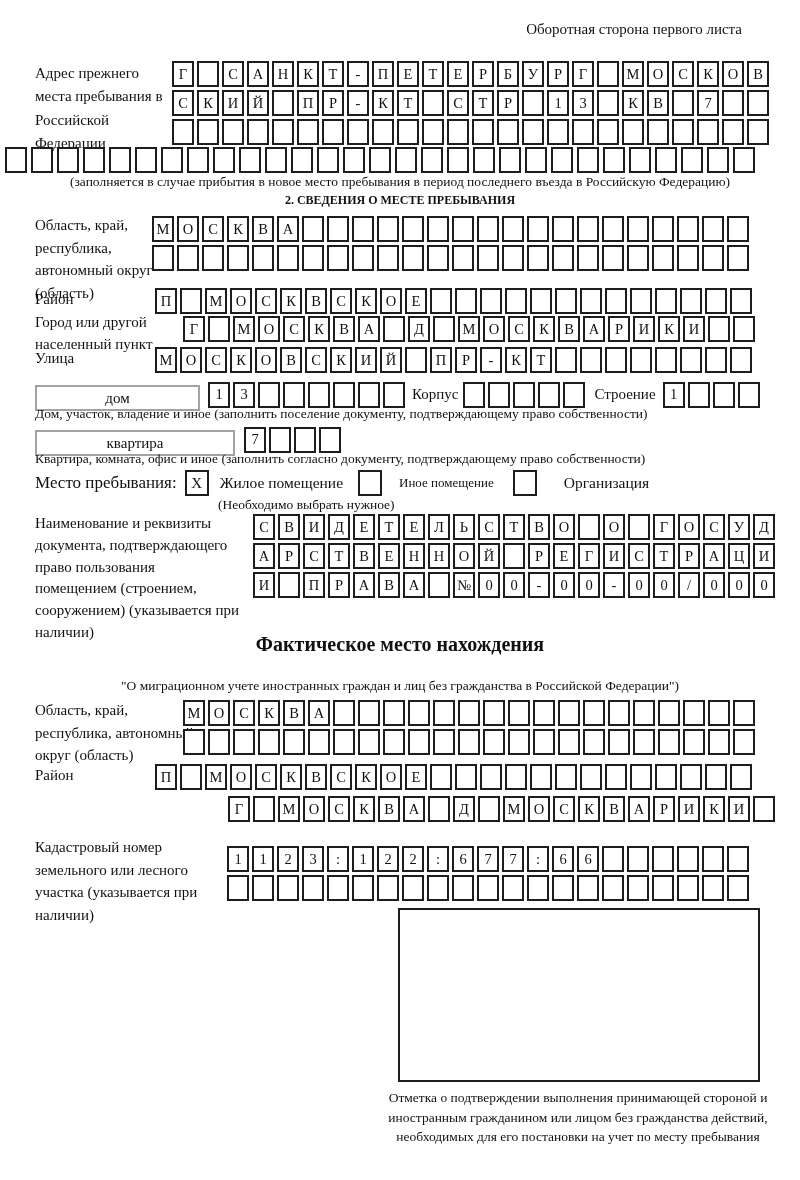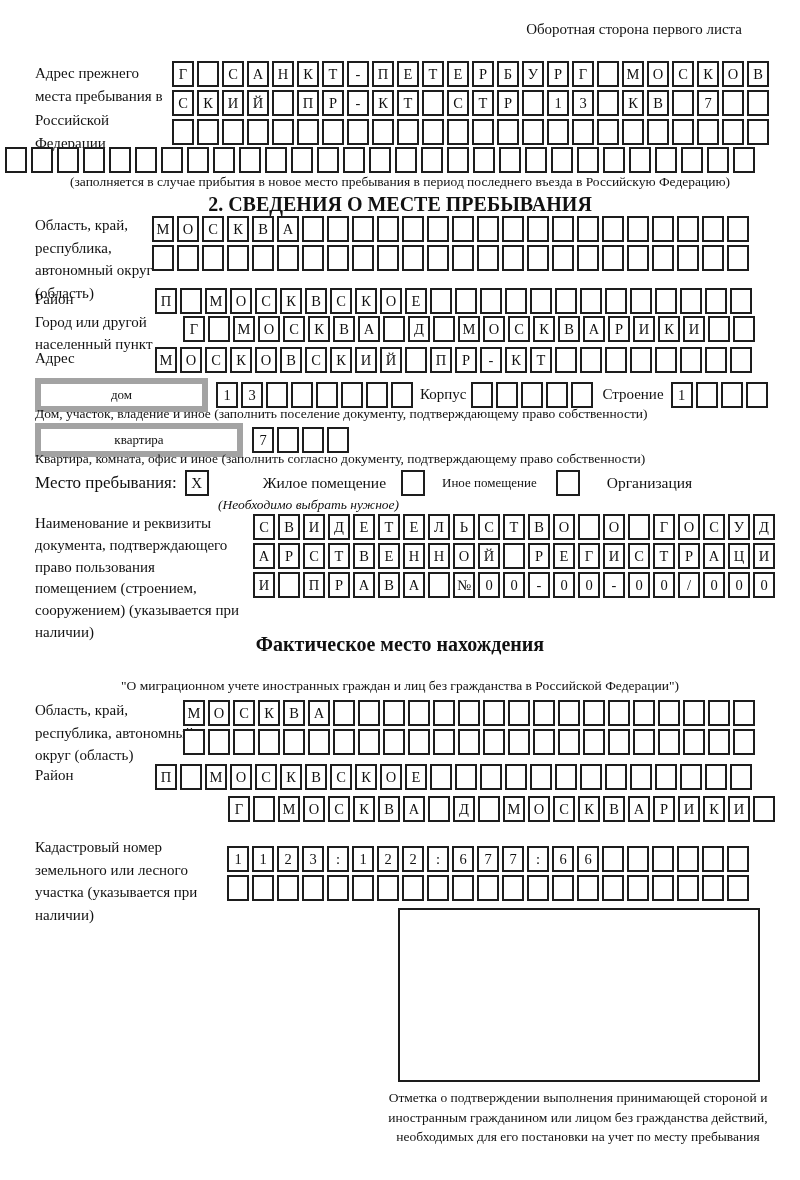--- a/index.html
+++ b/index.html
@@ -19,23 +19,23 @@
   .bold{font-weight:bold;}
   .cells{position:absolute;display:flex;gap:3px;}
   .cells.g4{gap:4px;}
   .cell{
     flex:none;width:18px;height:22px;
     border:2px solid #1d1d1d;
     display:flex;align-items:center;justify-content:center;
     font-size:14.5px;background:#fff;
   }
   .wbox{
-    border:6px solid #a3a3a3;height:22px;
+    border:2px solid #a3a3a3;height:22px;
     display:flex;align-items:center;justify-content:center;
-    font-size:13px;background:#fff;flex:none;
+    font-size:15px;background:#fff;flex:none;margin-top:7px;
   }
   .inline-row{position:absolute;display:flex;align-items:center;}
   .ckbox{
     flex:none;width:20px;height:22px;border:2px solid #1d1d1d;
     display:flex;align-items:center;justify-content:center;font-size:15px;background:#fff;
   }
   .stamp-box{
     position:absolute;border:2px solid #1d1d1d;background:#fff;
   }
 </style>
@@ -151,21 +151,21 @@
       <span class="cell"></span>
       <span class="cell"></span>
       <span class="cell"></span>
       <span class="cell"></span>
       <span class="cell"></span>
       <span class="cell"></span>
       <span class="cell"></span>
     </div>
   <div class="abs note ctr" style="top:173px;">(заполняется в случае прибытия в новое место пребывания в период последнего въезда в Российскую Федерацию)</div>
 
-  <div class="abs ctr bold" style="top:193px;font-size:20px;">2. СВЕДЕНИЯ О МЕСТЕ ПРЕБЫВАНИЯ</div>
+  <div class="abs ctr bold" style="top:193px;font-size:12px;">2. СВЕДЕНИЯ О МЕСТЕ ПРЕБЫВАНИЯ</div>
 
   <div class="abs lbl" style="top:214px;left:35px;width:122px;line-height:1.5;">Область, край, республика, автономный округ (область)</div>
   <div class="cells" style="top:216px;left:152px;">
       <span class="cell">М</span>
       <span class="cell">О</span>
       <span class="cell">С</span>
       <span class="cell">К</span>
       <span class="cell">В</span>
       <span class="cell">А</span>
       <span class="cell"></span>
@@ -262,21 +262,21 @@
       <span class="cell">В</span>
       <span class="cell">А</span>
       <span class="cell">Р</span>
       <span class="cell">И</span>
       <span class="cell">К</span>
       <span class="cell">И</span>
       <span class="cell"></span>
       <span class="cell"></span>
     </div>
 
-  <div class="abs lbl" style="top:349px;left:35px;">Адрес</div>
+  <div class="abs lbl" style="top:349px;left:35px;">Улица</div>
   <div class="cells" style="top:347px;left:155px;">
       <span class="cell">М</span>
       <span class="cell">О</span>
       <span class="cell">С</span>
       <span class="cell">К</span>
       <span class="cell">О</span>
       <span class="cell">В</span>
       <span class="cell">С</span>
       <span class="cell">К</span>
       <span class="cell">И</span>
@@ -342,31 +342,31 @@
         <span class="cell"></span>
       </div>
   </div>
   <div class="abs note" style="top:450px;left:35px;">Квартира, комната, офис и иное (заполнить согласно документу, подтверждающему право собственности)</div>
 
   <div class="inline-row" style="top:470px;left:35px;">
     <div class="lbl" style="flex:none;font-size:17px;">Место пребывания:</div>
     <div style="width:8px;flex:none;"></div>
     <div class="ckbox">X</div>
     <div style="width:11px;flex:none;"></div>
-    <div class="lbl" style="flex:none;font-size:15.5px;margin-left:43px;">Жилое помещение</div>
+    <div class="lbl" style="flex:none;font-size:15.5px;">Жилое помещение</div>
     <div style="width:15px;flex:none;"></div>
     <div class="ckbox"></div>
     <div style="width:17px;flex:none;"></div>
     <div class="lbl" style="flex:none;font-size:13px;">Иное помещение</div>
     <div style="width:19px;flex:none;"></div>
     <div class="ckbox"></div>
     <div style="width:27px;flex:none;"></div>
     <div class="lbl" style="flex:none;font-size:15.5px;">Организация</div>
   </div>
-  <div class="abs note" style="top:496px;left:218px;font-style:italic;">(Необходимо выбрать нужное)</div>
+  <div class="abs note" style="top:496px;left:218px;">(Необходимо выбрать нужное)</div>
 
   <div class="abs lbl" style="top:513px;left:35px;width:205px;line-height:1.45;">Наименование и реквизиты документа, подтверждающего право пользования помещением (строением, сооружением) (указывается при наличии)</div>
   <div class="cells" style="top:514px;left:253px;">
       <span class="cell">С</span>
       <span class="cell">В</span>
       <span class="cell">И</span>
       <span class="cell">Д</span>
       <span class="cell">Е</span>
       <span class="cell">Т</span>
       <span class="cell">Е</span>

